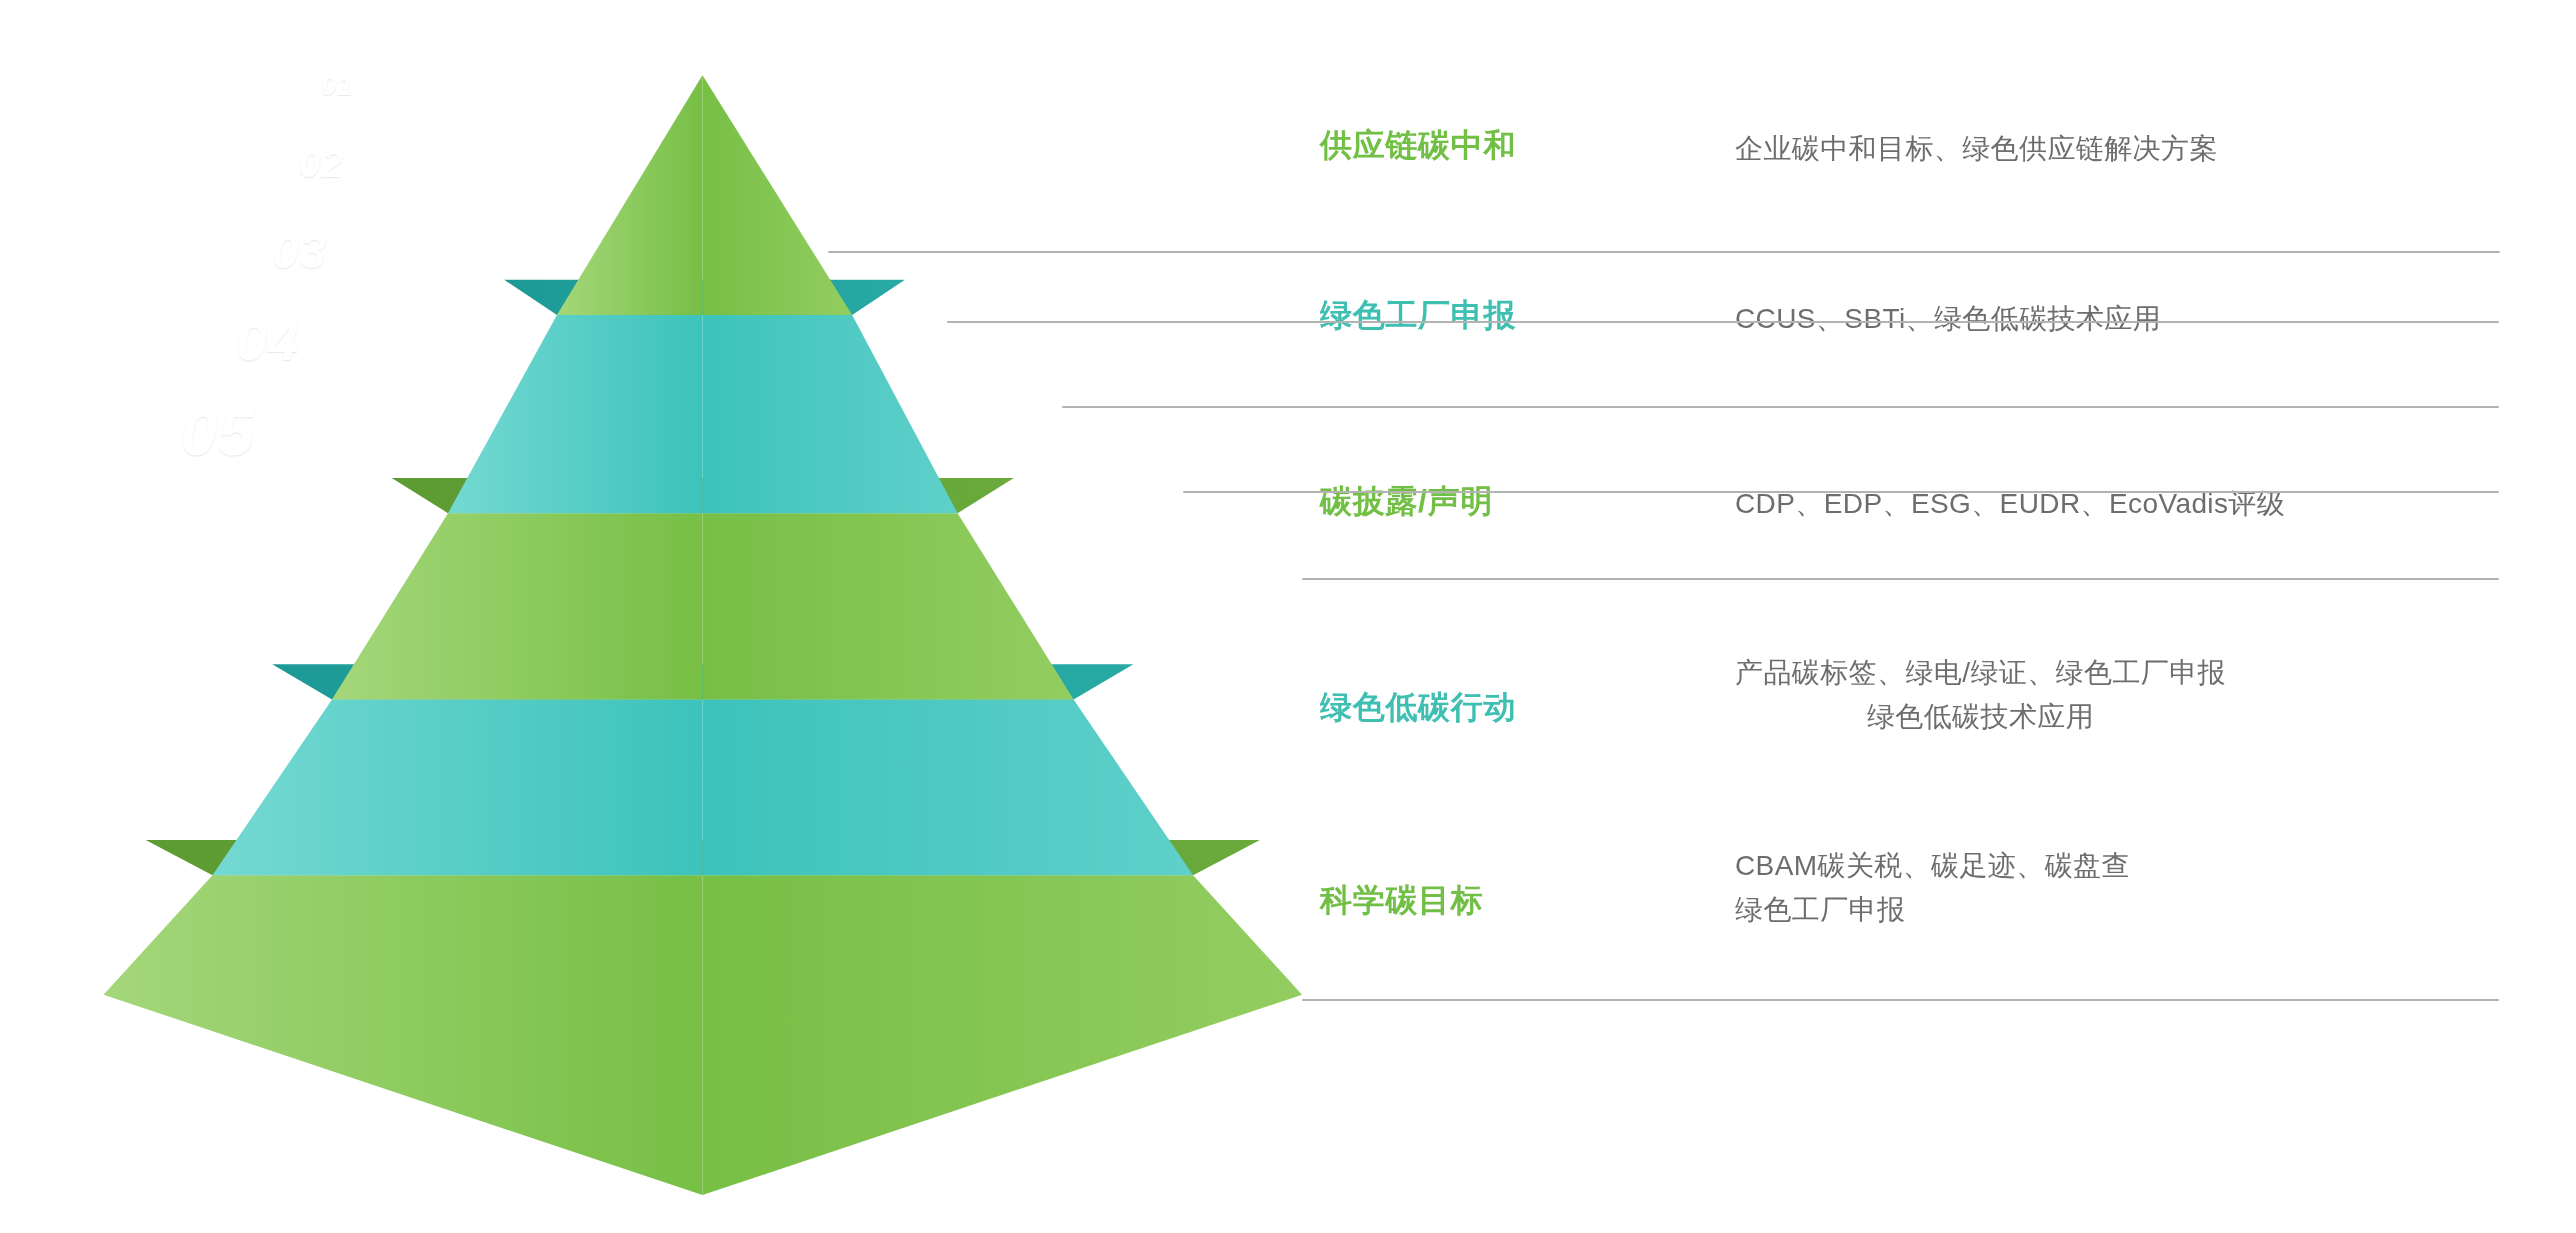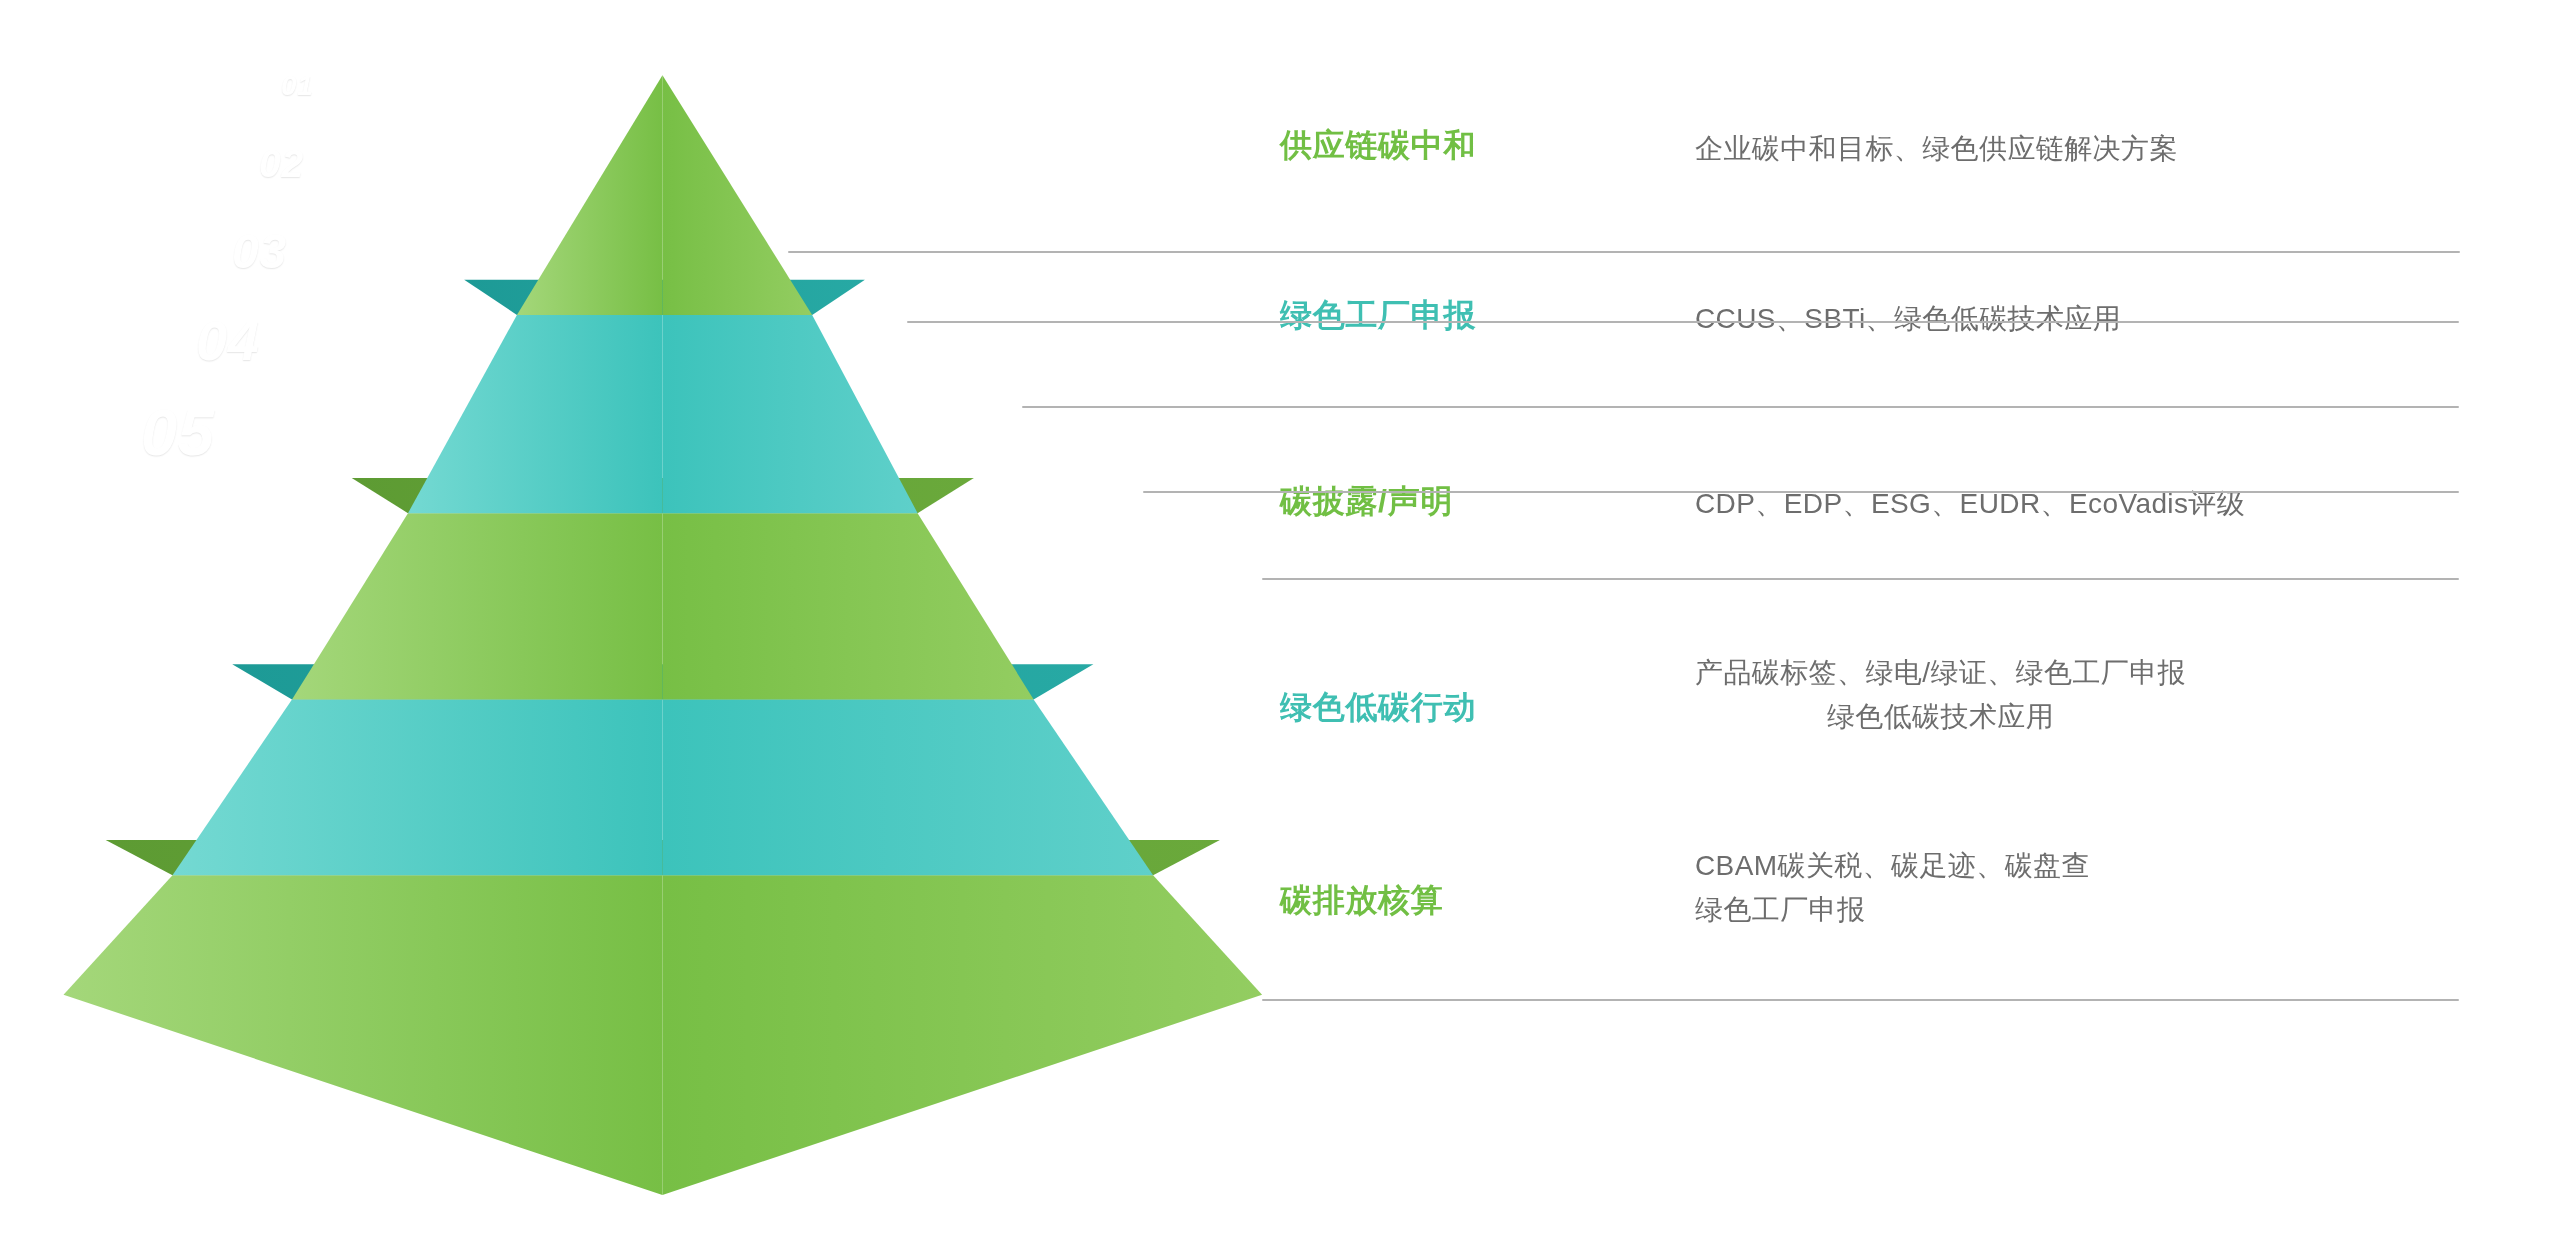--- a/index.html
+++ b/index.html
@@ -3,21 +3,21 @@
 <meta charset="utf-8">
 <style>
   html,body{margin:0;padding:0;}
   body{
     width:2576px;height:1233px;
     background:#ffffff;
     font-family:"Liberation Sans","DejaVu Sans",sans-serif;
     overflow:hidden;
     position:relative;
   }
-  .stage{position:absolute;inset:0;}
+  .stage{position:absolute;inset:0;margin-left:40px;}
 
   
   .pyramid{position:absolute;left:0;top:0;width:1301px;height:1233px;}
   .pyramid svg{display:block;width:1301px;height:1233px;}
 
   .tier-num{
     position:absolute;
     color:#ffffff;
     font-weight:bold;
     font-style:italic;
@@ -145,21 +145,21 @@
   </div>
 
   <div>
     <div class="row-title" style="left:1280px;top:686px;color:#3fbfb2;">绿色低碳行动</div>
     <div class="row-desc" style="top:651px;text-align:center;">产品碳标签、绿电/绿证、绿色工厂申报
 绿色低碳技术应用</div>
     <div class="rule" style="left:1143px;top:491px;width:1316px;"></div>
   </div>
 
   <div>
-    <div class="row-title" style="left:1280px;top:879px;color:#71bf44;">碳排放核算</div>
+    <div class="row-title" style="left:1280px;top:879px;color:#71bf44;">科学碳目标</div>
     <div class="row-desc" style="top:844px;">CBAM碳关税、碳足迹、碳盘查
 绿色工厂申报</div>
     <div class="rule" style="left:1262px;top:578px;width:1197px;"></div>
     <div class="rule" style="left:1262px;top:999px;width:1197px;"></div>
   </div>
 
 </div>
 
 
 </body></html>

